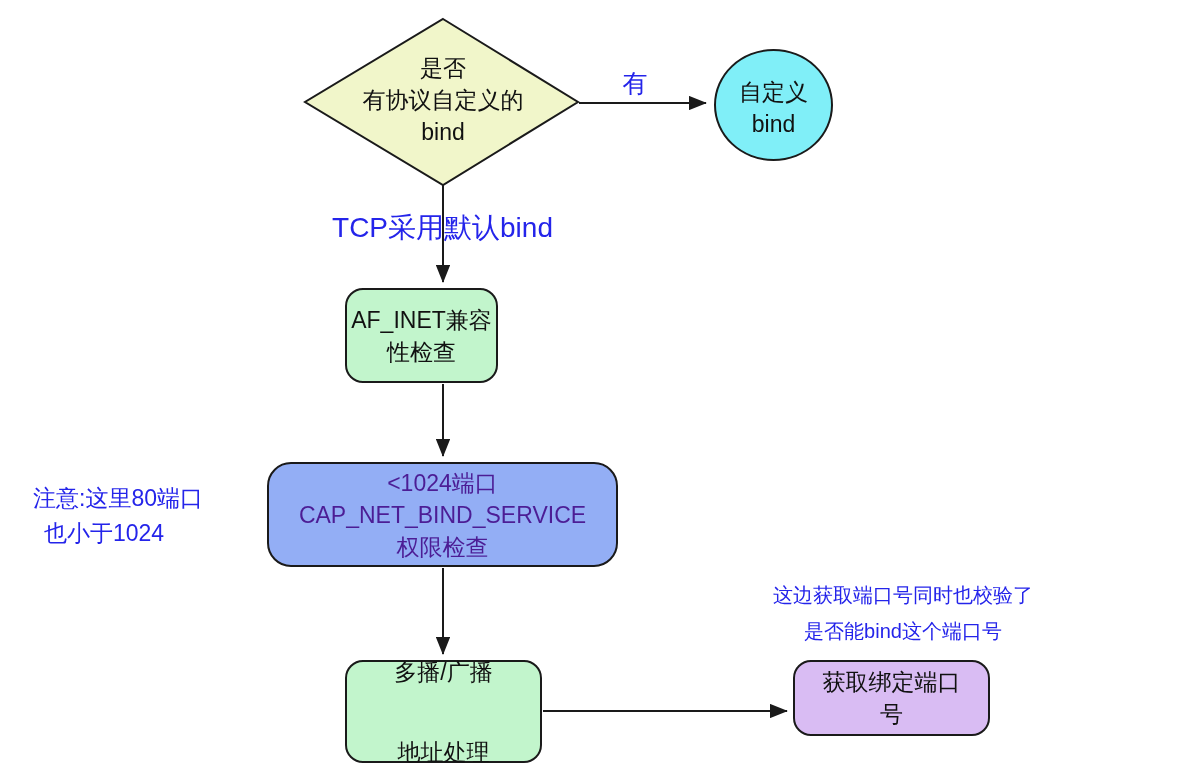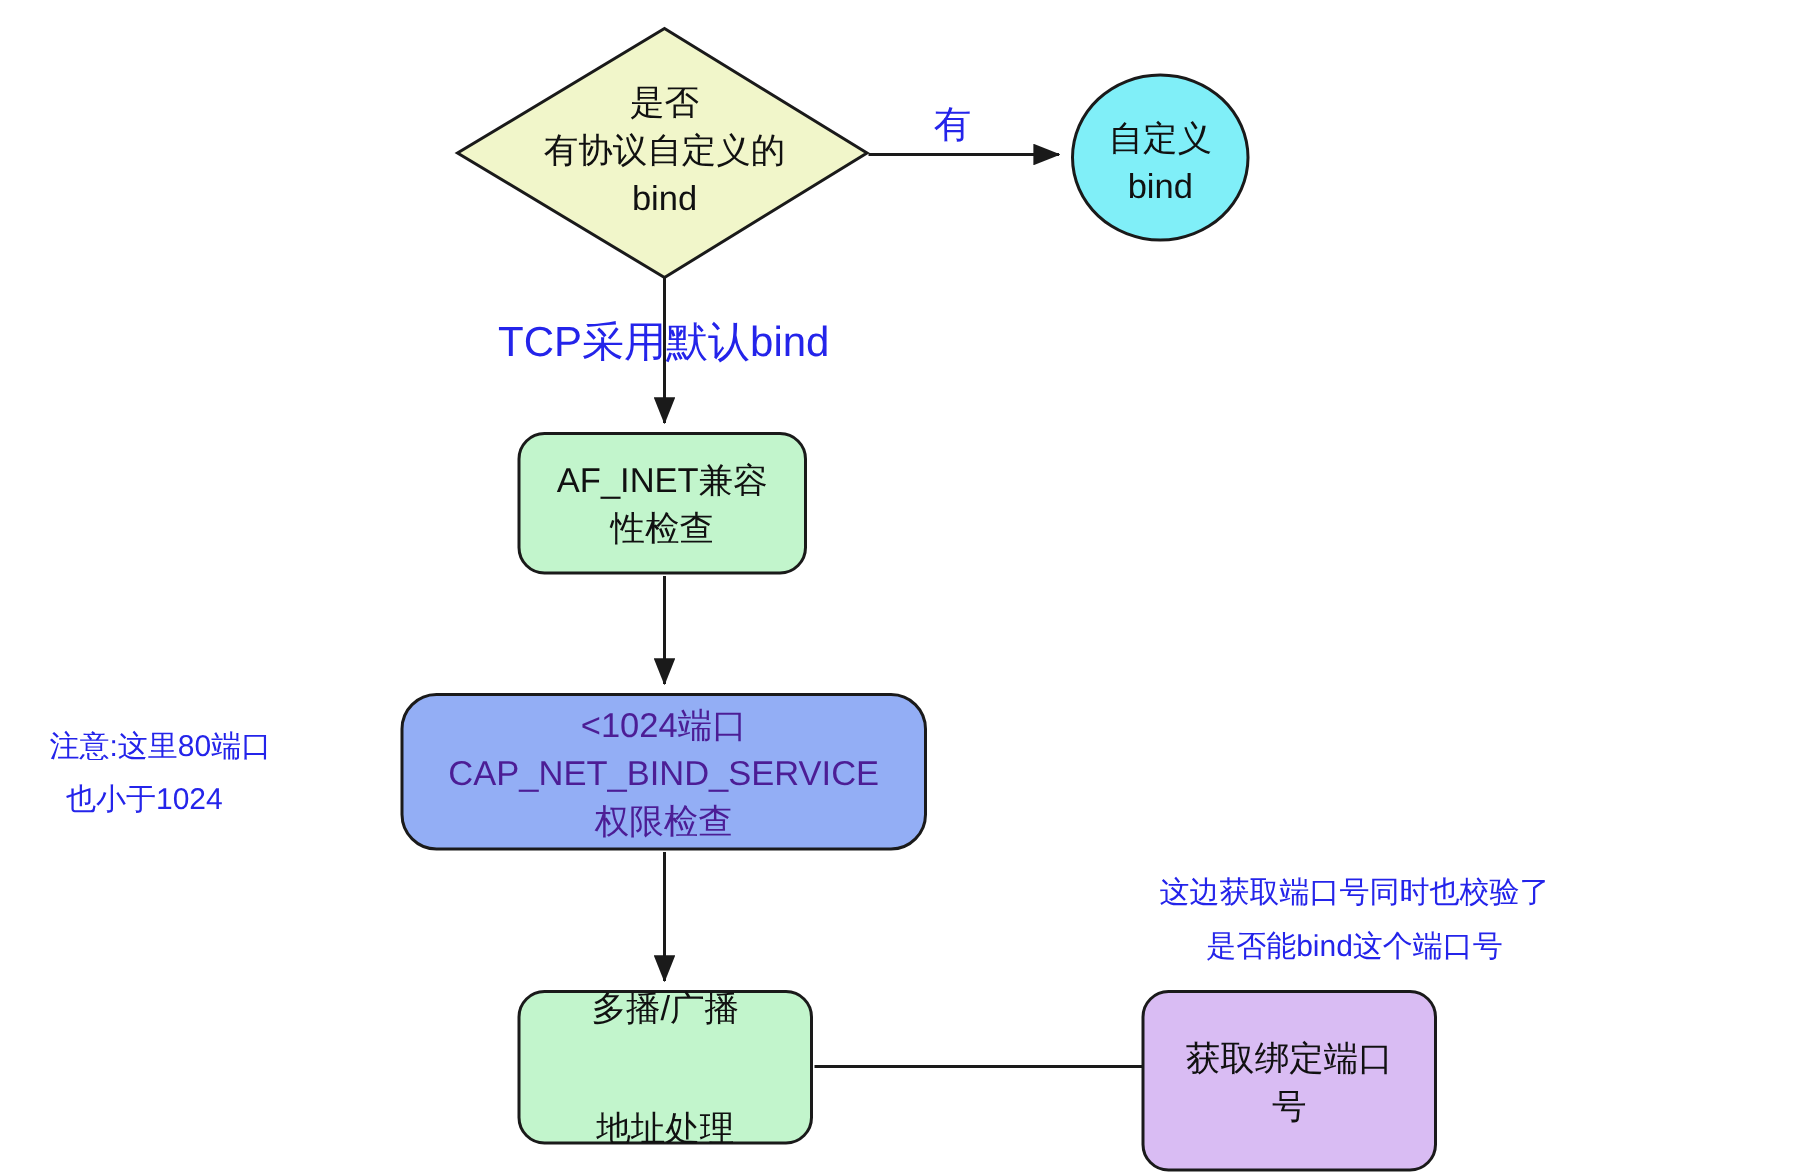--- a/index.html
+++ b/index.html
@@ -9,34 +9,34 @@
     background:#fff;
   }
   .edges{position:absolute;left:0;top:0;width:1200px;height:782px;}
   .node{
     position:absolute;box-sizing:border-box;border:2px solid #1a1a1a;
     display:flex;flex-direction:column;justify-content:center;align-items:center;
     font-size:23px;line-height:32px;color:#111;
   }
   .node div{white-space:nowrap;}
   .rounded{border-radius:18px;}
-  .node-af{left:345px;top:288px;width:193px;height:95px;}
+  .node-af{left:345px;top:288px;width:153px;height:95px;}
   .node-cap{left:267px;top:462px;width:351px;height:105px;border-radius:24px;}
   .node-multi{left:345px;top:660px;width:197px;height:103px;gap:48px;}
-  .node-getport{left:761px;top:660px;width:197px;height:121px;}
+  .node-getport{left:793px;top:660px;width:197px;height:76px;}
   .node-circle{left:714px;top:49px;width:119px;height:112px;border-radius:50%;padding-top:5px;line-height:32px;}
   .diamond-text{
     position:absolute;left:303px;top:52px;width:280px;text-align:center;
     font-size:23px;line-height:32px;color:#111;
   }
   .edge-label{position:absolute;color:#2424ea;text-align:center;}
   .label-yes{left:610px;top:68px;width:50px;font-size:25px;line-height:30px;}
   .label-tcp{left:310px;top:212px;width:265px;font-size:28px;line-height:32px;}
   .note{position:absolute;color:#2424ea;}
-  .note-port80{left:33px;top:481px;width:220px;font-size:20px;line-height:35px;text-align:left;}
+  .note-port80{left:33px;top:481px;width:220px;font-size:23px;line-height:35px;text-align:left;}
   .note-port80 .indent{padding-left:11px;}
   .note-getport{left:728px;top:577px;width:350px;font-size:20px;line-height:36px;text-align:center;}
 </style>
 </head>
 <body>
 
 <div class="canvas" style="background: rgb(255, 255, 255);">
 
   <svg class="edges" viewBox="0 0 1200 782" xmlns="http://www.w3.org/2000/svg">
     <defs>

